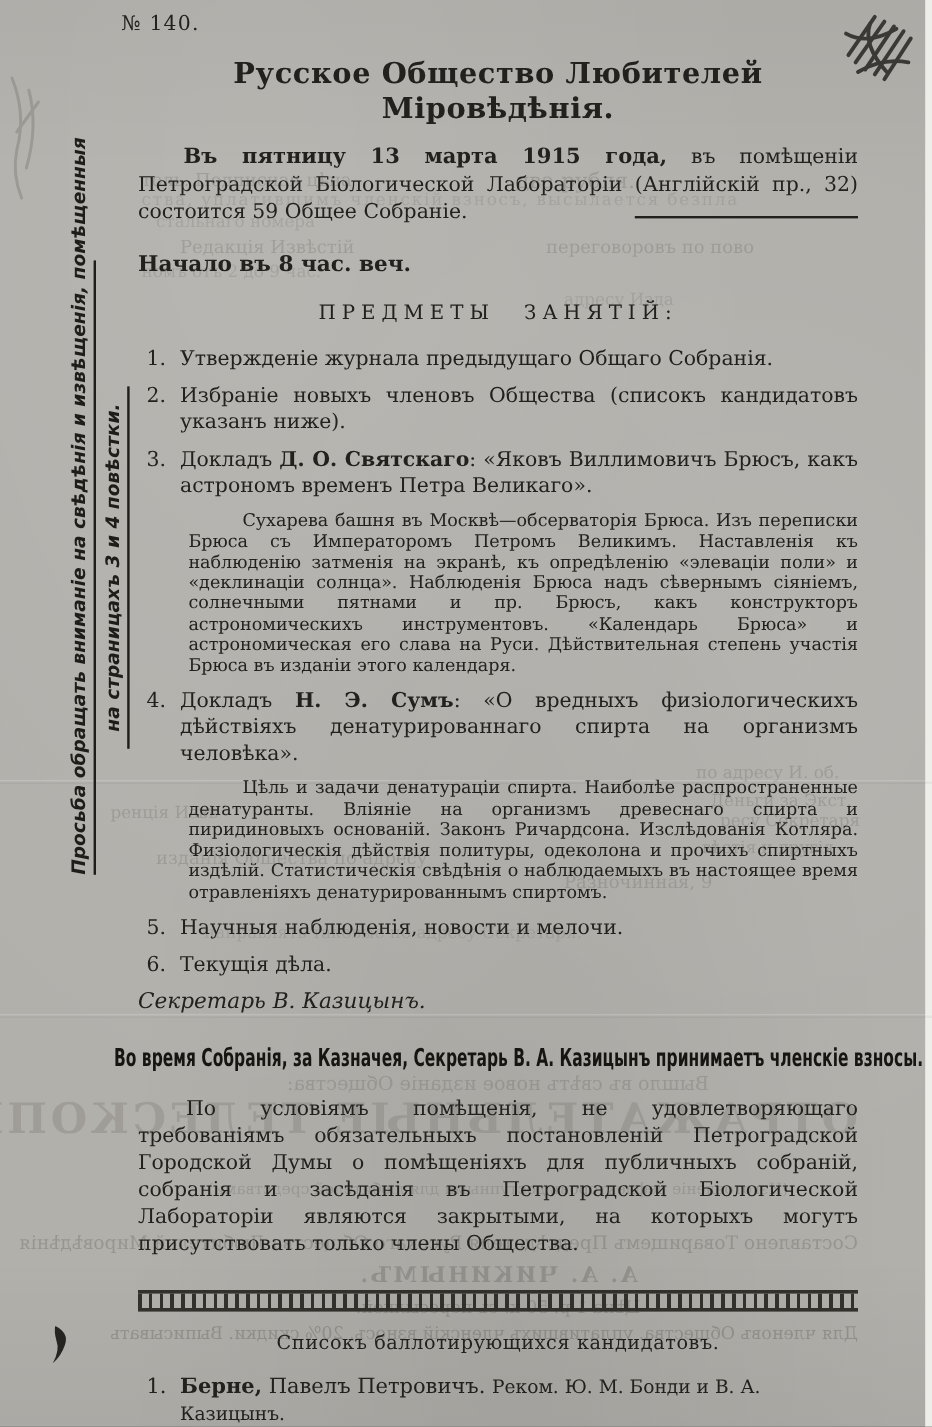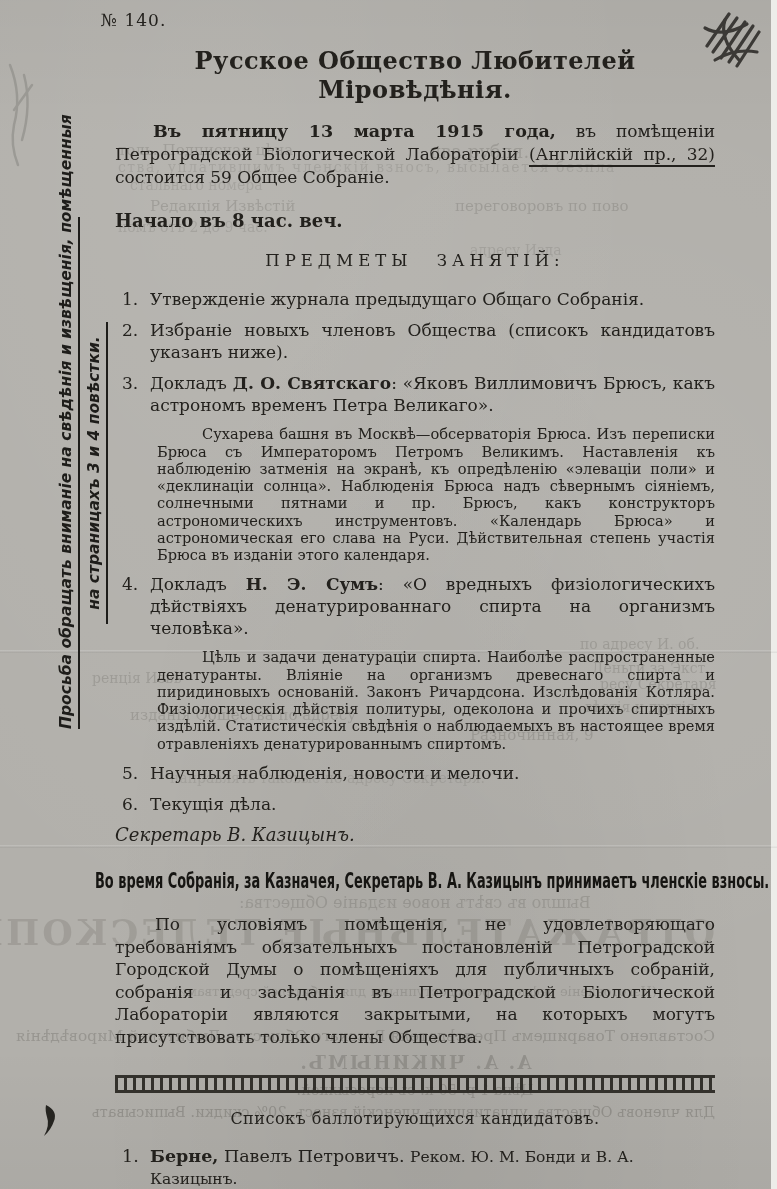--- a/index.html
+++ b/index.html
@@ -15,21 +15,21 @@
     color:#23211d;
   }
   .white-edge{position:absolute;right:0;top:0;width:6px;height:100%;background:#edede9;}
   .crease{position:absolute;left:0;width:100%;height:3px;
     background:linear-gradient(180deg, rgba(255,255,255,0.22), rgba(0,0,0,0.07));pointer-events:none;}
   .content{position:absolute;left:0;top:0;width:777px;padding:10px 62px 0 115px;box-sizing:border-box;z-index:2;}
   .doc-number{font-size:17px;margin-left:-14px;letter-spacing:1px;}
   .doc-title{margin-top:16px;text-align:center;font-weight:bold;font-size:24px;letter-spacing:0.5px;}
   .intro{margin-top:16px;font-size:17px;line-height:1.32;text-align:justify;text-indent:38px;}
   .intro b{font-size:17.5px;}
-  .addr-underline{border-bottom:2px solid #23211d;padding-bottom:1px;}
+  .addr-underline{border-bottom:2px solid #23211d;padding-bottom:16px;}
   .start-time{margin-top:22px;font-weight:bold;font-size:18px;}
   .agenda-heading{margin-top:20px;text-align:center;font-size:16.5px;letter-spacing:5px;word-spacing:14px;}
   .agenda{margin-top:18px;margin-left:7px;}
   .agenda-item{display:flex;margin-bottom:9px;font-size:17px;line-height:1.3;}
   .agenda-item .num{flex:0 0 28px;}
   .agenda-item .itxt{flex:1;text-align:justify;}
   .abstract{margin:4px 0 10px 35px;font-size:14.6px;line-height:1.18;text-align:justify;text-indent:45px;}
   .secretary{margin-top:4px;margin-right:70px;font-style:italic;font-size:18px;}
   .dues{margin-top:24px;margin-left:-20px;width:660px;overflow:visible;}
   .dues span{display:inline-block;white-space:nowrap;transform:scaleX(0.63);transform-origin:0 50%;

